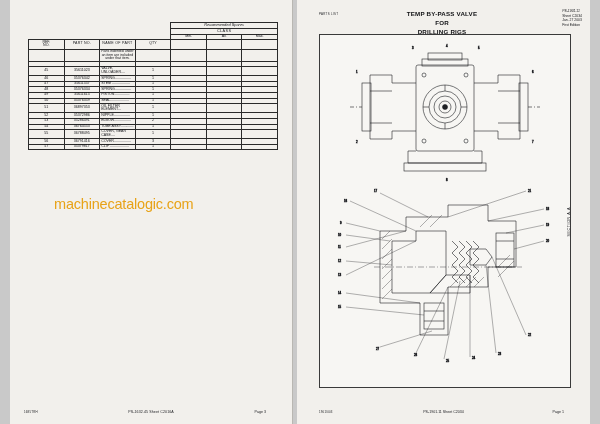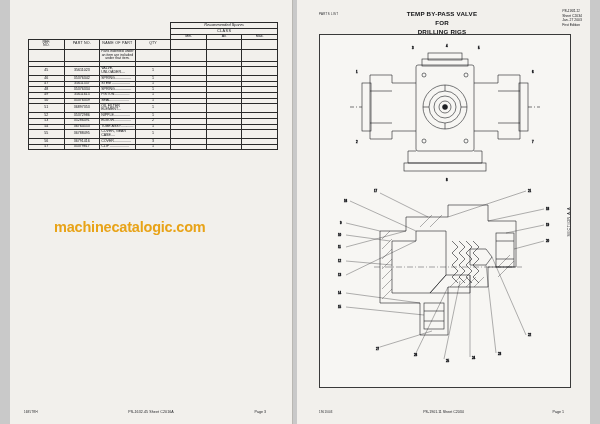--- a/index.html
+++ b/index.html
@@ -82,25 +82,24 @@
     line-height: 1.25;
     padding: 1px 2px;
   }
   .spacer-row td { height: 3px; }
 
   .watermark {
     position: absolute;
     left: 44px;
     top: 196px;
     font-size: 14.5px;
-    font-weight: bold;
+    font-weight: normal;
     color: #e8a318;
     letter-spacing: -0.2px;
     white-space: nowrap;
-    margin-top: 23px;
   }
 
   .footer {
     position: absolute;
     bottom: 14px;
     left: 0;
     width: 100%;
     font-size: 3.6px;
     color: #1b1c20;
   }

